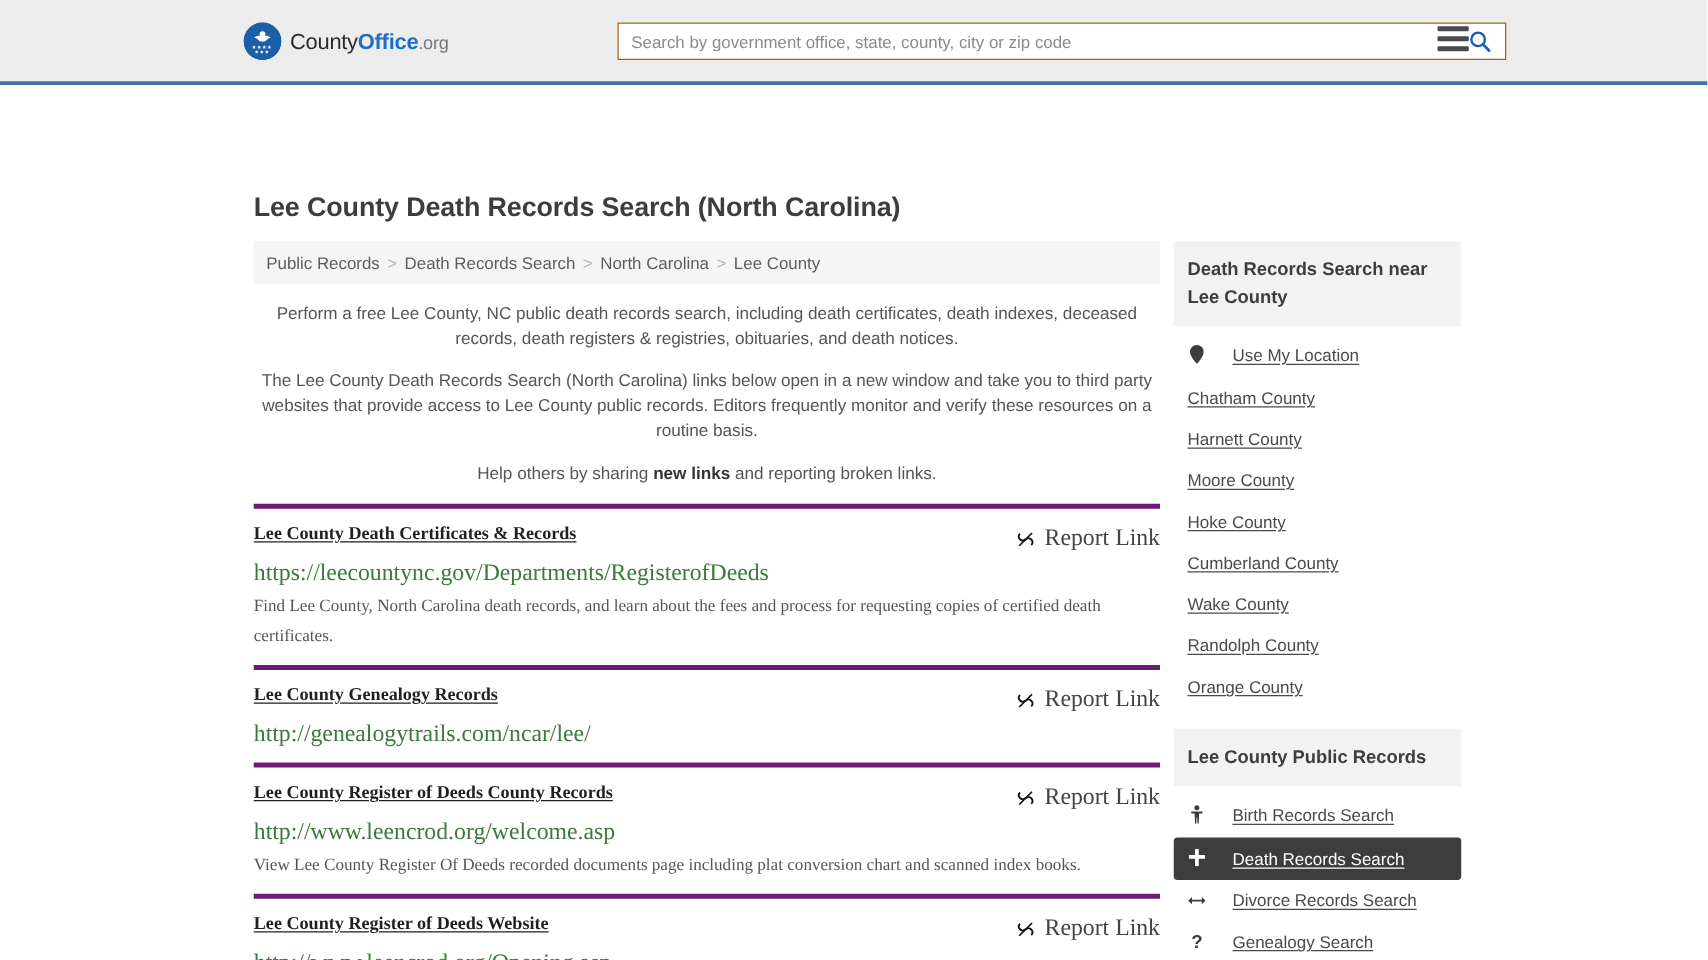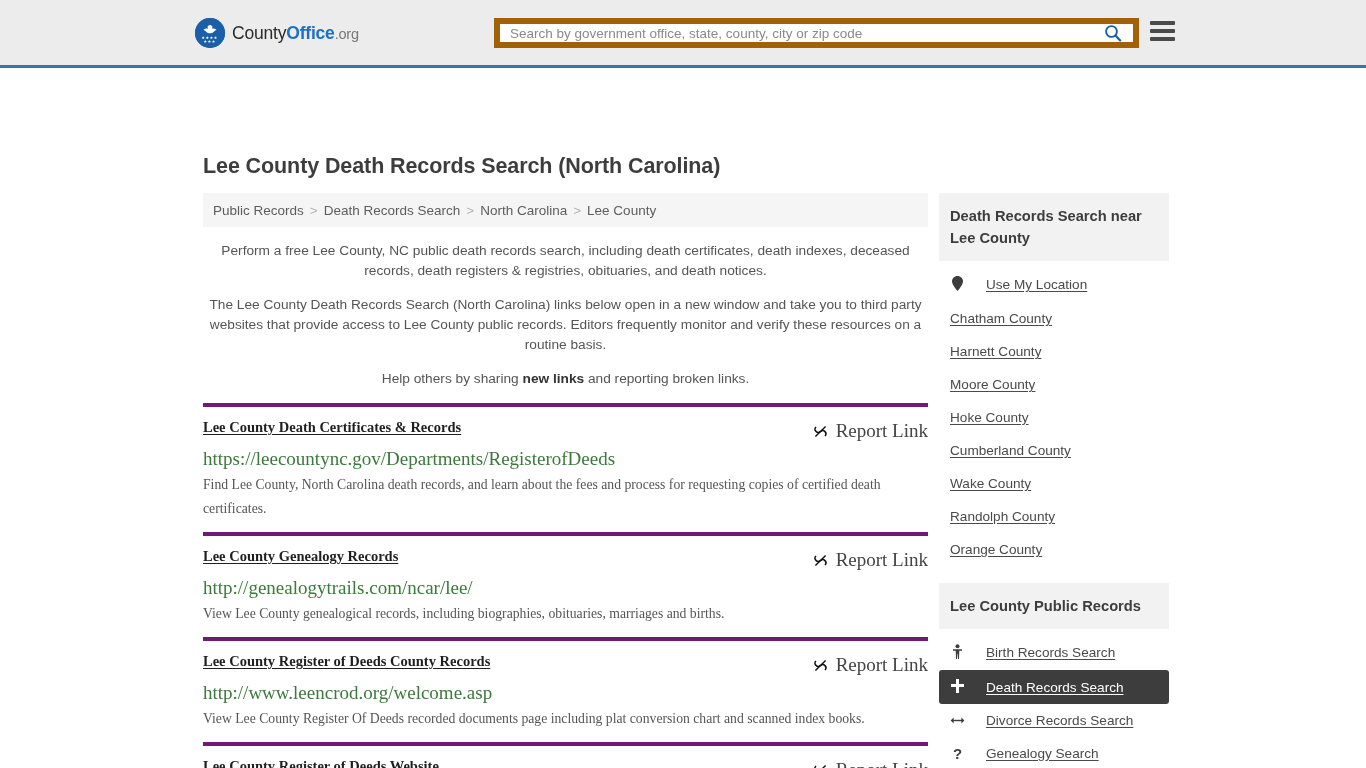--- a/index.html
+++ b/index.html
@@ -29,22 +29,22 @@
   .logo-mark svg { position: absolute; left: 0; top: 0; }
   .logo-text {
     font-size: 17.5px; letter-spacing: -0.2px;
     color: #2b2b2b; white-space: nowrap;
   }
   .logo-text .b { color: #1b6fc4; font-weight: bold; }
   .logo-text .g { color: #777; font-size: 14.5px; }
 
   .search-wrap {
     position: absolute; left: 494px; top: 18px;
-    width: 645px; height: 30px;
-    background: #fff; border: 6px solid #a16207;
+    width: 711px; height: 30px;
+    background: #fff; border: 1px solid #a16207;
     display: flex; align-items: center;
   }
   .search-input {
     flex: 1; height: 28px; border: none; outline: none;
     padding: 0 10px; font-size: 13.5px;
     font-family: "Liberation Sans", sans-serif;
     color: #333; background: transparent;
   }
   .search-input::placeholder { color: #8a8a8a; }
   .search-btn {
@@ -213,21 +213,20 @@
         <div class="report">
           <svg width="17" height="17" viewBox="0 0 17 17">
             <path d="M4 4 Q1.8 6.2 4 8.4 Q6.2 10.6 8.4 8.4" fill="none" stroke="#111" stroke-width="1.5"></path>
             <path d="M13 13 Q15.2 10.8 13 8.6 Q10.8 6.4 8.6 8.6" fill="none" stroke="#111" stroke-width="1.5"></path>
             <line x1="13.6" y1="3.4" x2="3.4" y2="13.6" stroke="#111" stroke-width="1.4"></line>
           </svg>
           <span>Report Link</span>
         </div>
       </div>
       <div class="result-url">http://genealogytrails.com/ncar/lee/</div>
-      <div class="result-desc">View Lee County genealogical records, including biographies, obituaries, marriages and births.</div>
     </div>
 
     <div class="result">
       <div class="result-head">
         <a class="result-title">Lee County Register of Deeds County Records</a>
         <div class="report">
           <svg width="17" height="17" viewBox="0 0 17 17">
             <path d="M4 4 Q1.8 6.2 4 8.4 Q6.2 10.6 8.4 8.4" fill="none" stroke="#111" stroke-width="1.5"></path>
             <path d="M13 13 Q15.2 10.8 13 8.6 Q10.8 6.4 8.6 8.6" fill="none" stroke="#111" stroke-width="1.5"></path>
             <line x1="13.6" y1="3.4" x2="3.4" y2="13.6" stroke="#111" stroke-width="1.4"></line>

